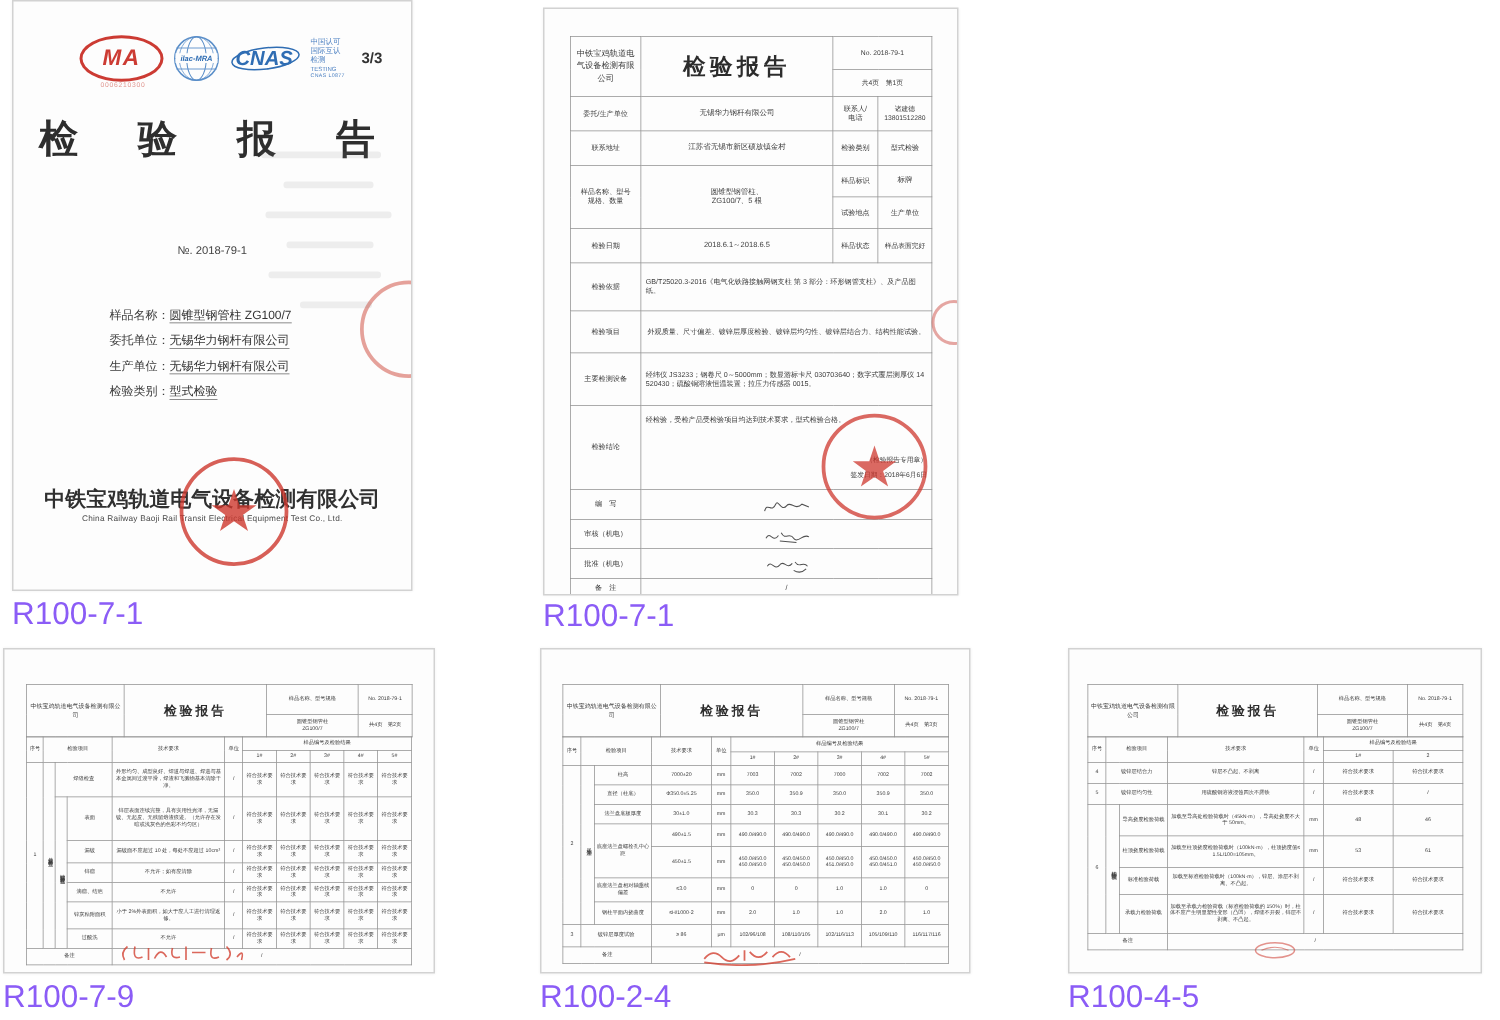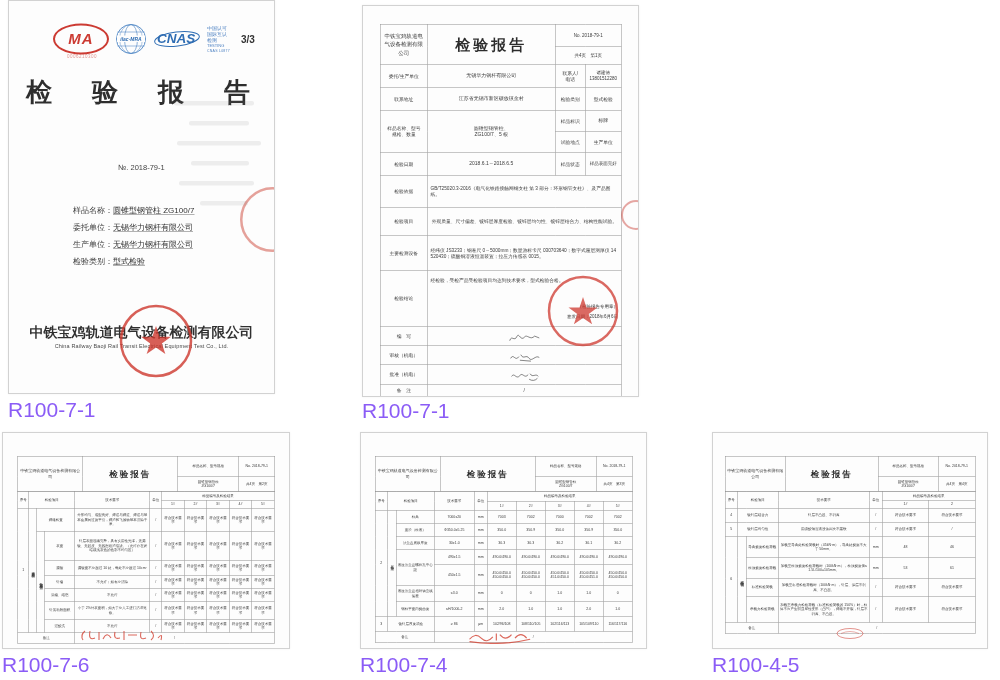--- a/index.html
+++ b/index.html
@@ -343,21 +343,21 @@
         <td colspan="4">备注</td>
         <td colspan="7">/</td>
       </tr>
     </tbody>
       </table>
     <svg class="red-note" style="left:150px;top:388px;" width="180" height="34" viewBox="0 0 180 34">
       <path d="M10 26 Q4 16 14 8 M24 8 Q20 28 34 22 M42 10 L42 26 M50 24 Q58 8 66 22 M74 10 Q70 26 84 22 M92 8 L92 26 M100 16 L118 16 M126 10 Q122 28 136 22 M146 8 Q156 18 146 26 M160 22 Q170 10 166 26" stroke="rgba(210,65,50,.8)" stroke-width="2.2" fill="none"></path>
     </svg>
   </div>
 </div>
-<div class="caption" style="left:2px;top:653px;width:286px;">R100-7-6</div>
+<div class="caption" style="left:2px;top:653px;width:286px;">R100-7-9</div>
 
 <div class="doc" style="left:360px;top:432px;width:285px;height:215px;">
   <div class="in" style="width:570px;height:430px;">
     <table class="rpt" style="width:514px;margin:46px 0 0 28px;">
       <colgroup>
           <col style="width:130px">
           <col style="width:190px">
           <col style="width:122px">
           <col style="width:72px">
         </colgroup>
@@ -494,21 +494,21 @@
         <td colspan="3">备注</td>
         <td colspan="7">/</td>
       </tr>
     </tbody>
       </table>
     <svg class="red-note" style="left:210px;top:396px;" width="140" height="26" viewBox="0 0 120 22">
       <path d="M6 14 Q16 2 26 12 T46 10 M52 4 L52 16 M58 6 Q68 18 78 6 M84 12 Q94 0 104 12 M6 18 Q60 26 110 14" stroke="rgba(210,65,50,.8)" stroke-width="2" fill="none"></path>
     </svg>
   </div>
 </div>
-<div class="caption" style="left:360px;top:653px;width:285px;">R100-7-4</div>
+<div class="caption" style="left:360px;top:653px;width:285px;">R100-2-4</div>
 
 <div class="doc" style="left:712px;top:432px;width:274px;height:215px;">
   <div class="in" style="width:548px;height:430px;">
     <table class="rpt" style="width:500px;margin:46px 0 0 24px;">
       <colgroup>
           <col style="width:120px">
           <col style="width:186px">
           <col style="width:120px">
           <col style="width:74px">
         </colgroup>

